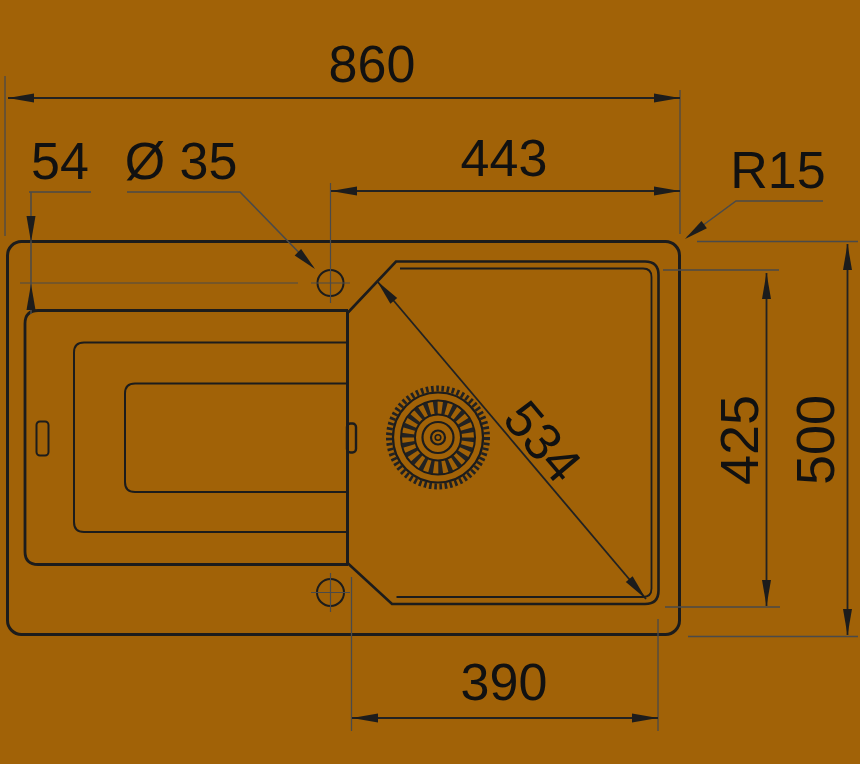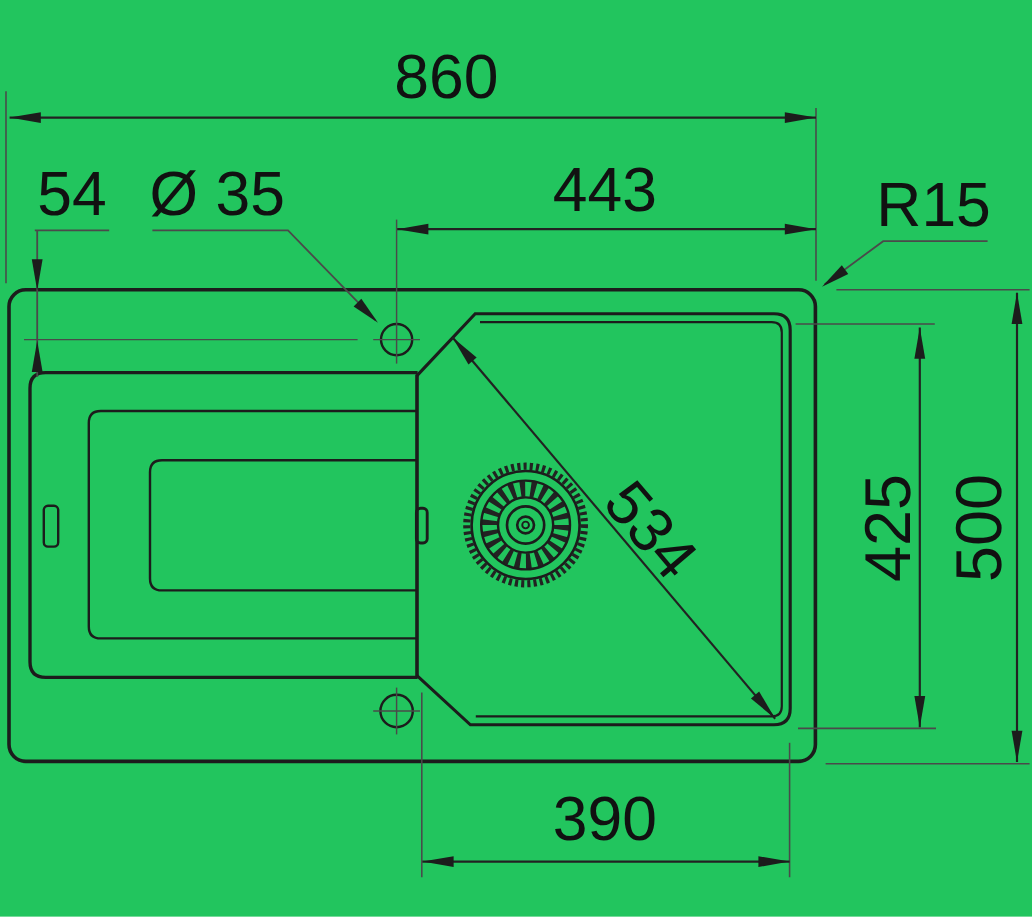--- a/index.html
+++ b/index.html
@@ -8,21 +8,21 @@
     background: #ffffff;
     width: 860px;
     height: 764px;
     overflow: hidden;
     font-family: "Liberation Sans", sans-serif;
   }
   .drawing-wrap {
     position: relative;
     width: 860px;
     height: 764px;
-    background: #22c55e;
+    background: #a16207;
   }
   svg text {
     font-family: "Liberation Sans", sans-serif;
     fill: #111111;
     font-size: 52px;
   }
   svg text.vdim { font-size: 54px; }
   .thick { stroke: #1c1c1c; fill: none; }
   .thin  { stroke: #4a4a4a; fill: none; }
   .dimline { stroke: #222222; fill: none; }

